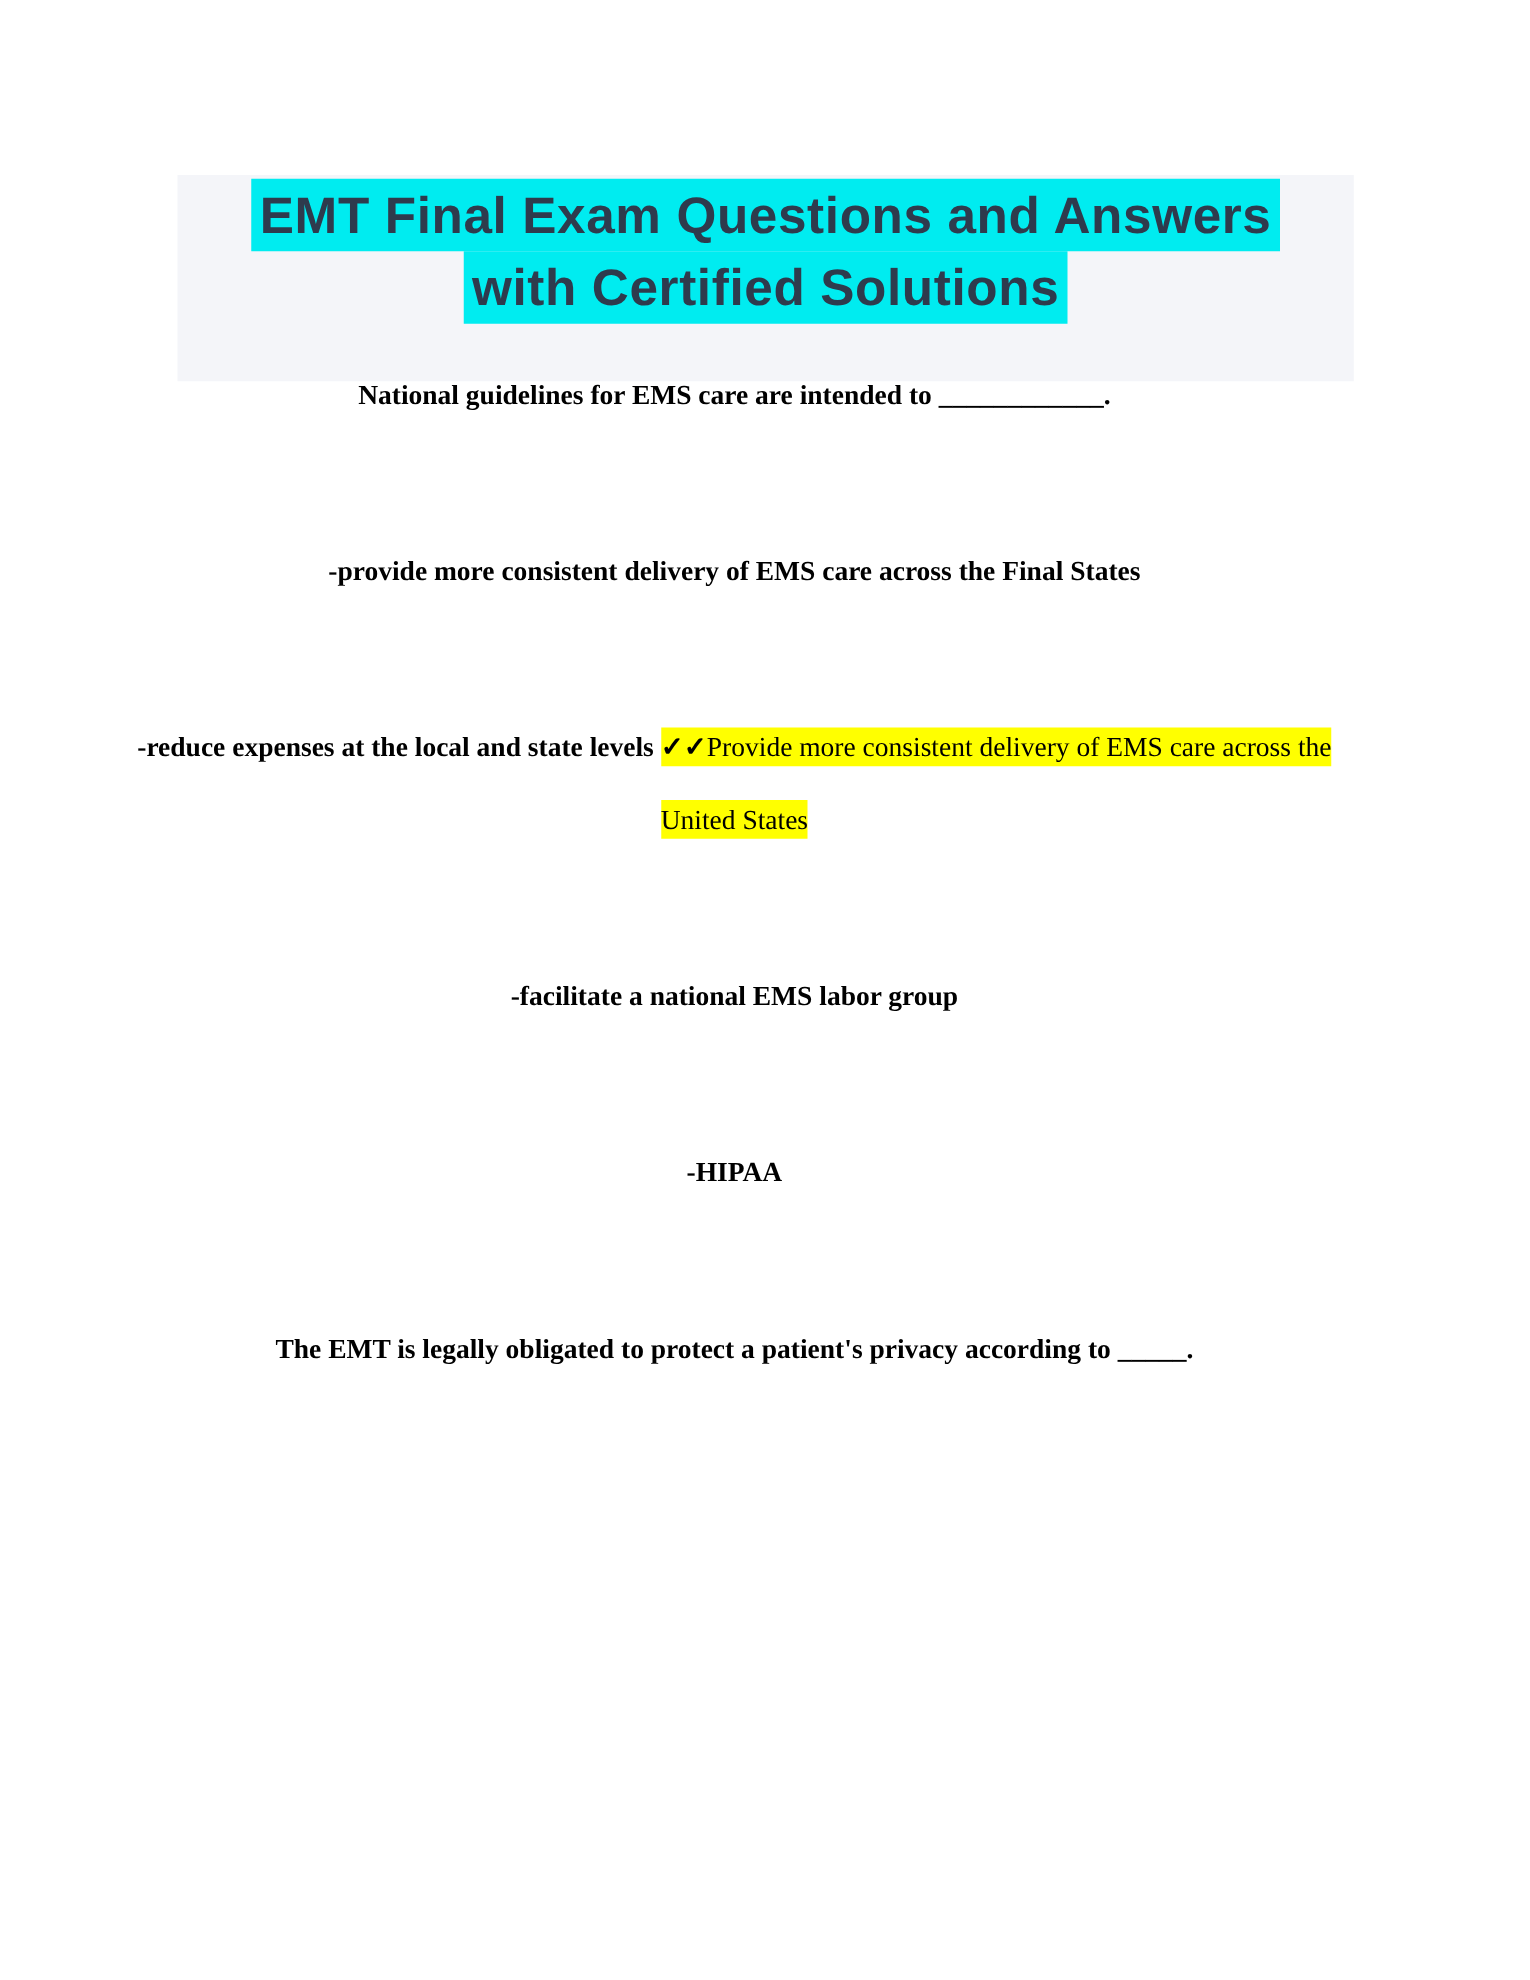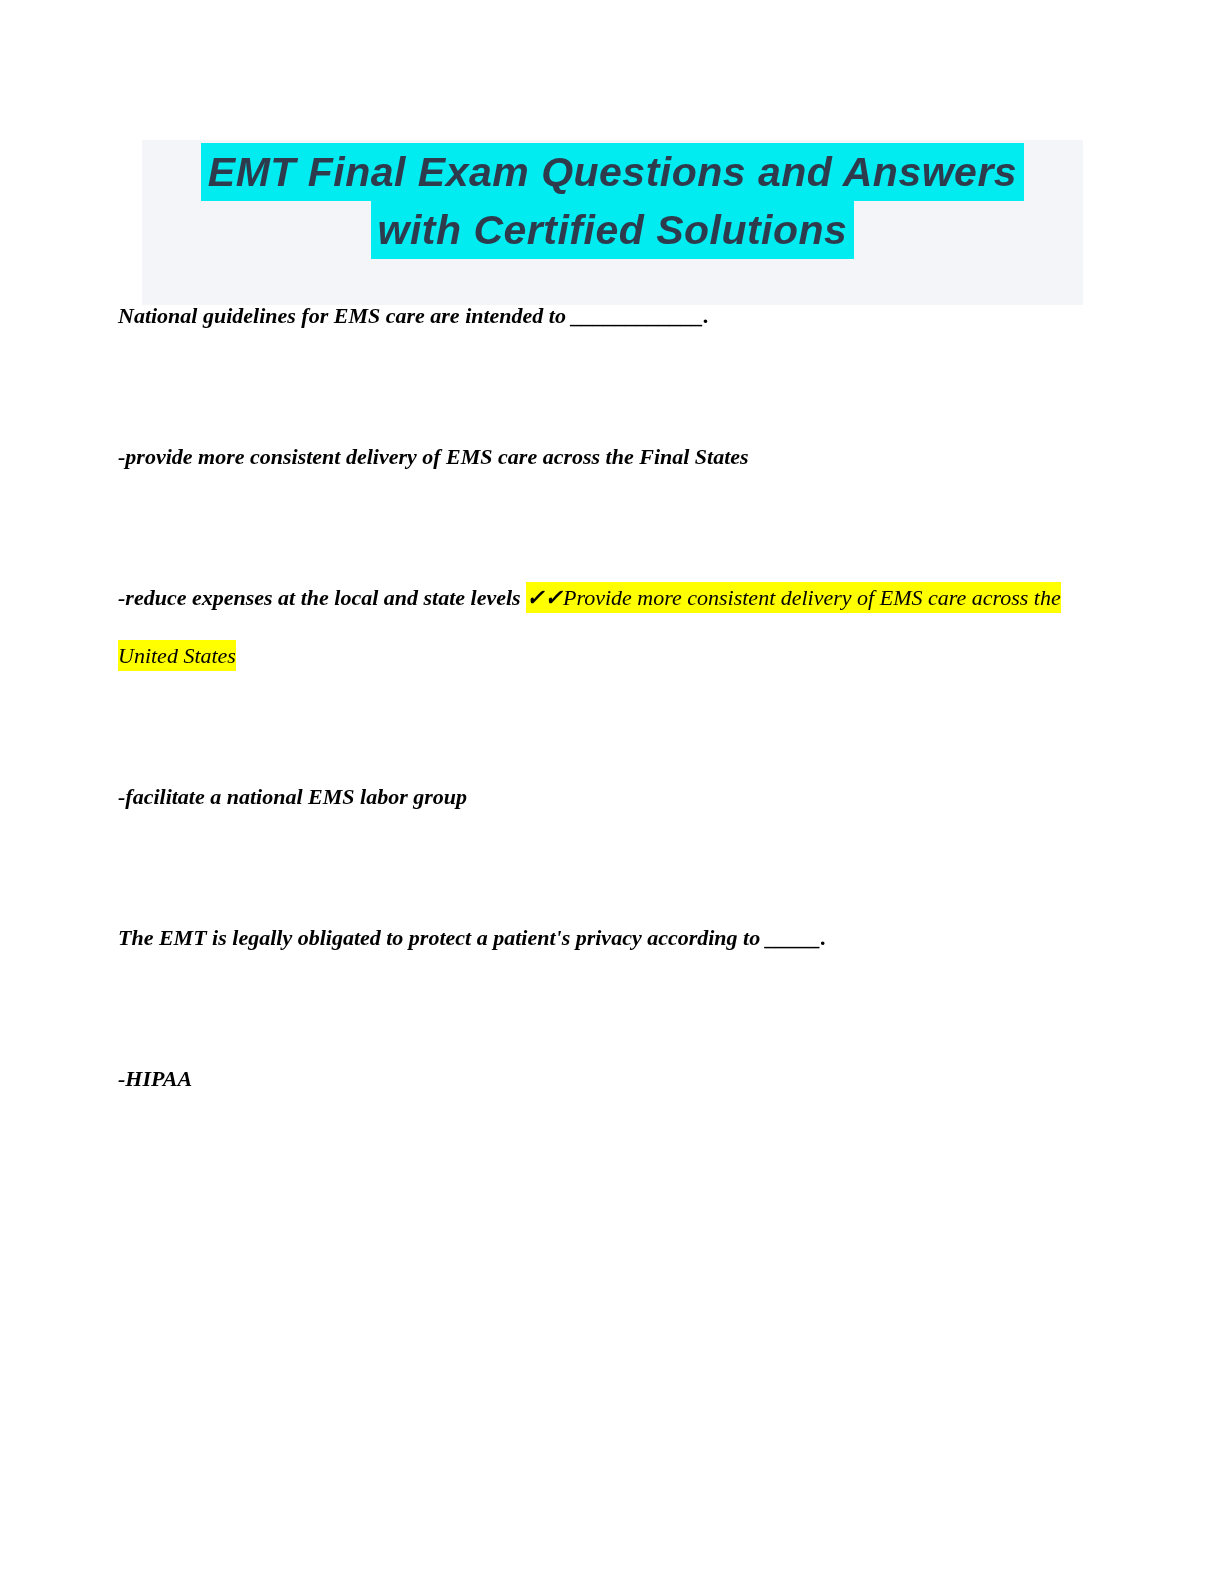--- a/index.html
+++ b/index.html
@@ -7,21 +7,20 @@
     padding: 0;
     background: #ffffff;
   }
   .page {
     position: relative;
     width: 1224px;
     height: 1288px;
     background: #ffffff;
     overflow: hidden;
     font-family: "Liberation Serif", serif;
-    font-style: italic;
   }
   .title-block {
     margin: 140px 141px 0 142px;
     background: #f4f5f9;
     padding: 3px 0 46px 0;
   }
   .page-title {
     margin: 0;
     text-align: center;
     font-family: "Liberation Sans", sans-serif;
@@ -30,21 +29,22 @@
     line-height: 58px;
     color: #2e3b4d;
     letter-spacing: 0.5px;
   }
   .hl-cyan {
     display: inline-block;
     background: #00ecf0;
     padding: 0 7px;
   }
   .content {
-    margin: -18px 143px 0 118px;
+    margin: -18px 143px 0 94px;
+    text-align: center;
   }
   p.qa {
     font-size: 22px;
     font-weight: 700;
     line-height: 58px;
     margin: 0 0 83px 0;
     color: #000000;
   }
   .ans {
     background: #ffff00;
@@ -69,20 +69,20 @@
 
     <p class="qa"><span>National guidelines for EMS care are intended to ____________.</span></p>
 
     <p class="qa"><span>-provide more consistent delivery of EMS care across the Final States</span></p>
 
 
     <p class="qa"><span>-reduce expenses at the local and state levels </span><span class="ans"><span class="marks">✓✓</span><span>Provide more consistent delivery of EMS care across the United States</span></span></p>
 
     <p class="qa"><span>-facilitate a national EMS labor group</span></p>
 
+    <p class="qa"><span>-HIPAA</span></p>
+
     <p class="qa"><span>The EMT is legally obligated to protect a patient's privacy according to _____.</span></p>
-
-    <p class="qa"><span>-HIPAA</span></p>
 
 
   </div>
 
 </div>
 
 </body></html>

